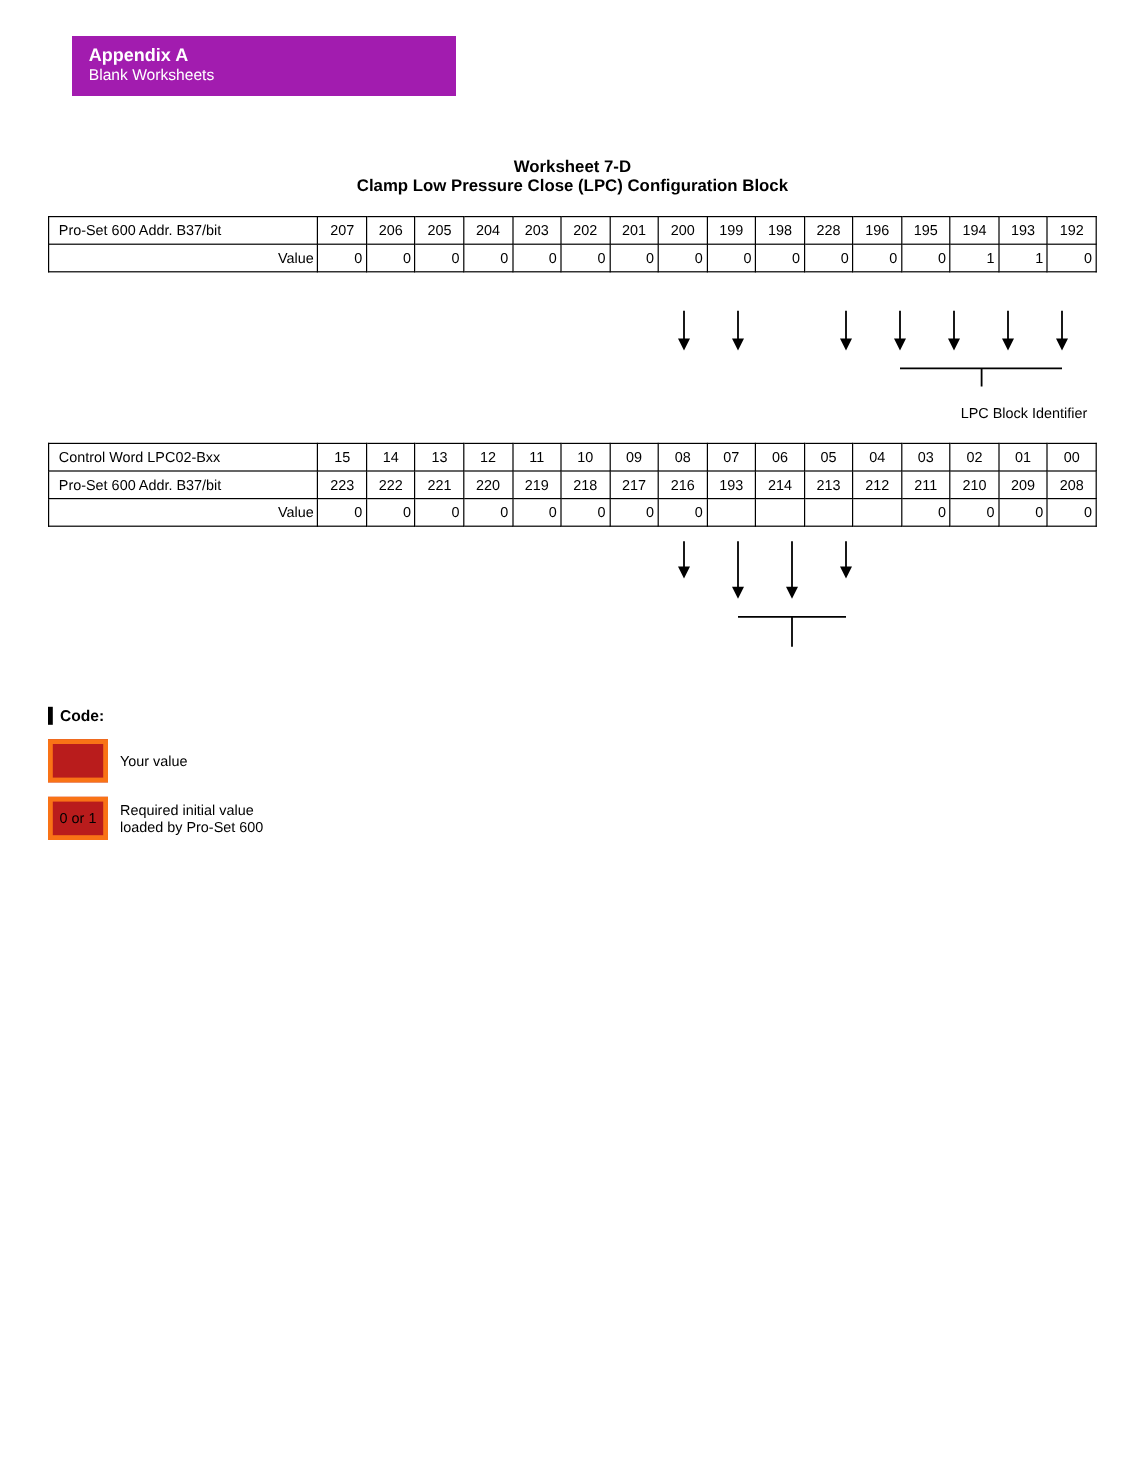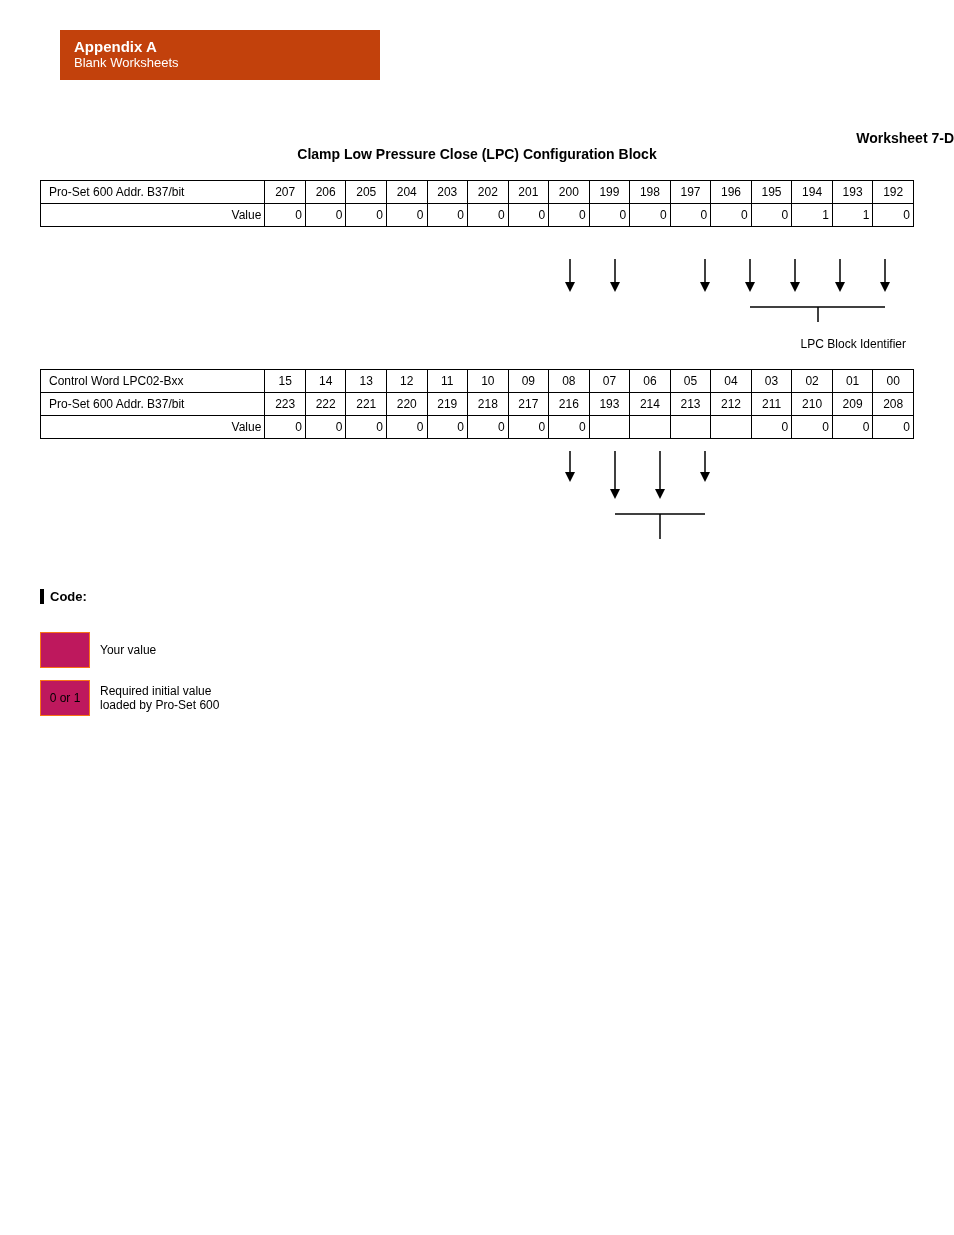--- a/index.html
+++ b/index.html
@@ -8,21 +8,21 @@
       font-family: Arial, Helvetica, sans-serif;
       font-size: 13px;
       color: #000;
       width: 954px;
       min-height: 1235px;
       padding: 0;
     }
 
     
     .header-box {
-      background: #c2410c;
+      background: #a21caf;
       color: #fff;
       padding: 8px 26px 10px 14px;
       display: inline-block;
       margin: 30px 0 0 60px;
       min-width: 320px;
     }
     .header-box .title-line1 {
       font-weight: bold;
       font-size: 15px;
     }
@@ -32,21 +32,20 @@
     }
 
     
     .worksheet-title {
       text-align: center;
       margin: 50px 0 18px 0;
     }
     .worksheet-title .ws-name {
       font-weight: bold;
       font-size: 14px;
-      text-align: right;
     }
     .worksheet-title .ws-desc {
       font-weight: bold;
       font-size: 14px;
     }
 
     
     .table-section {
       margin: 0 40px 30px 40px;
     }
@@ -114,36 +113,36 @@
       display: flex;
       flex-direction: column;
       gap: 12px;
       margin-right: 0;
     }
     .code-label {
       font-weight: bold;
       font-size: 13px;
       border-left: 4px solid #000;
       padding-left: 6px;
-      margin-bottom: 16px;
+      margin-bottom: 0;
     }
     .code-row {
       display: flex;
       align-items: center;
       gap: 10px;
     }
     .code-box {
-      border: 1px solid #f97316;
+      border: 4px solid #f97316;
       width: 50px;
       height: 36px;
       display: flex;
       align-items: center;
       justify-content: center;
       font-size: 12px;
-      background: #be185d;
+      background: #b91c1c;
     }
     .code-desc {
       font-size: 12px;
     }
 
     
     .right-annotations {
       margin-left: auto;
       padding-left: 60px;
       font-size: 12px;
@@ -187,21 +186,21 @@
           <td>207</td>
           <td>206</td>
           <td>205</td>
           <td>204</td>
           <td>203</td>
           <td>202</td>
           <td>201</td>
           <td>200</td>
           <td>199</td>
           <td>198</td>
-          <td>197</td>
+          <td>228</td>
           <td>196</td>
           <td>195</td>
           <td>194</td>
           <td>193</td>
           <td>192</td>
         </tr>
         <tr class="value-row">
           <td class="label-cell">Value</td>
           <td>0</td>
           <td>0</td>

